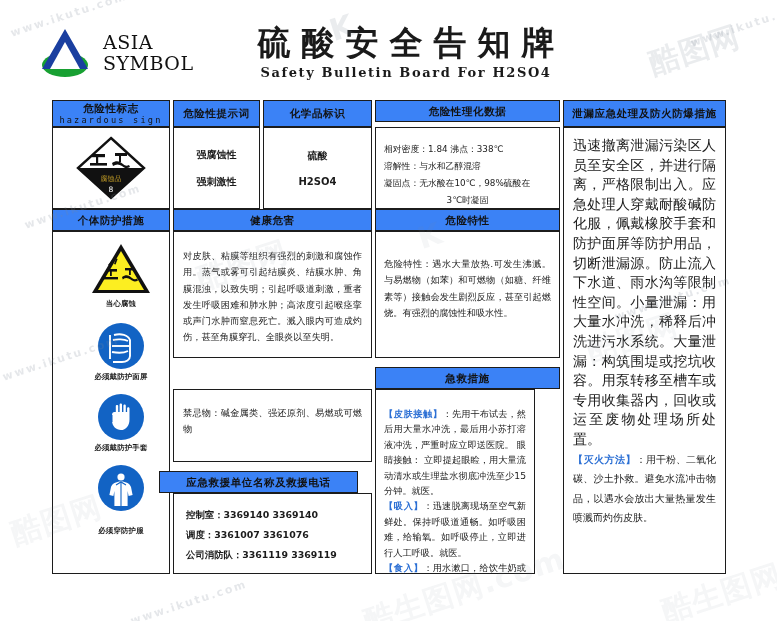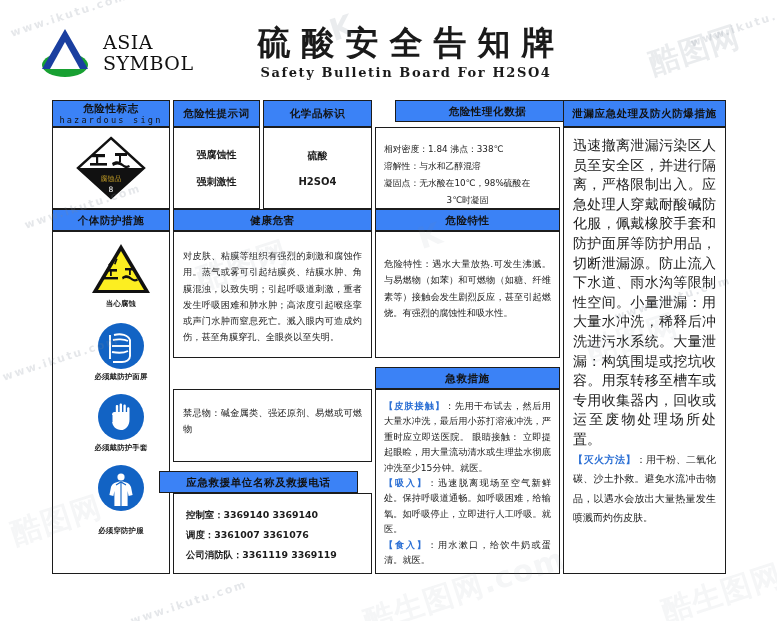--- a/index.html
+++ b/index.html
@@ -234,21 +234,21 @@
     <div class="hdr" style="left:211px;top:0;width:109px;height:27px;position:absolute;">
       <div class="h1">化学品标识</div>
     </div>
     <div class="body-box" style="left:211px;top:27px;width:109px;height:82px;position:absolute;">
       <div class="center-lines">
         <div>硫酸</div>
         <div>H2SO4</div>
       </div>
     </div>
 
-    <div class="hdr" style="left:323px;top:0;width:185px;height:22px;position:absolute;margin-left:20px;">
+    <div class="hdr" style="left:323px;top:0;width:185px;height:22px;position:absolute;">
       <div class="h1">危险性理化数据</div>
     </div>
     <div class="body-box" style="left:323px;top:27px;width:185px;height:82px;position:absolute;padding:13px 8px;">
       <div class="phys">
         <div>相对密度：1.84    沸点：338℃</div>
         <div>溶解性：与水和乙醇混溶</div>
         <div>凝固点：无水酸在10℃，98%硫酸在</div>
         <div class="ind">3℃时凝固</div>
       </div>
     </div>
@@ -256,21 +256,21 @@
     <div class="hdr" style="left:323px;top:109px;width:185px;height:22px;position:absolute;">
       <div class="h1">危险特性</div>
     </div>
     <div class="body-box" style="left:323px;top:131px;width:185px;height:127px;position:absolute;padding:24px 8px 7px 8px;">
       <div class="ctext">危险特性：遇水大量放热.可发生沸溅。与易燃物（如苯）和可燃物（如糖、纤维素等）接触会发生剧烈反应，甚至引起燃烧。有强烈的腐蚀性和吸水性。</div>
     </div>
 
     <div class="hdr" style="left:323px;top:267px;width:185px;height:22px;position:absolute;">
       <div class="h1">急救措施</div>
     </div>
-    <div class="body-box" style="left:323px;top:289px;width:185px;height:185px;position:absolute;padding:8px 8px;">
+    <div class="body-box" style="left:323px;top:289px;width:160px;height:185px;position:absolute;padding:16px 8px;">
       <div class="ctext dense">
         <span class="blue">【皮肤接触】</span><span>：先用干布试去，然后用大量水冲洗，最后用小苏打溶液冲洗，严重时应立即送医院。 眼睛接触： 立即提起眼睑，用大量流动清水或生理盐水彻底冲洗至少15分钟。就医。</span>
       </div>
       <div class="ctext dense">
         <span class="blue">【吸入】</span><span>：迅速脱离现场至空气新鲜处。保持呼吸道通畅。如呼吸困难，给输氧。如呼吸停止，立即进行人工呼吸。就医。</span>
       </div>
       <div class="ctext dense">
         <span class="blue">【食入】</span><span>：用水漱口，给饮牛奶或蛋清。就医。</span>
       </div>
     </div>

